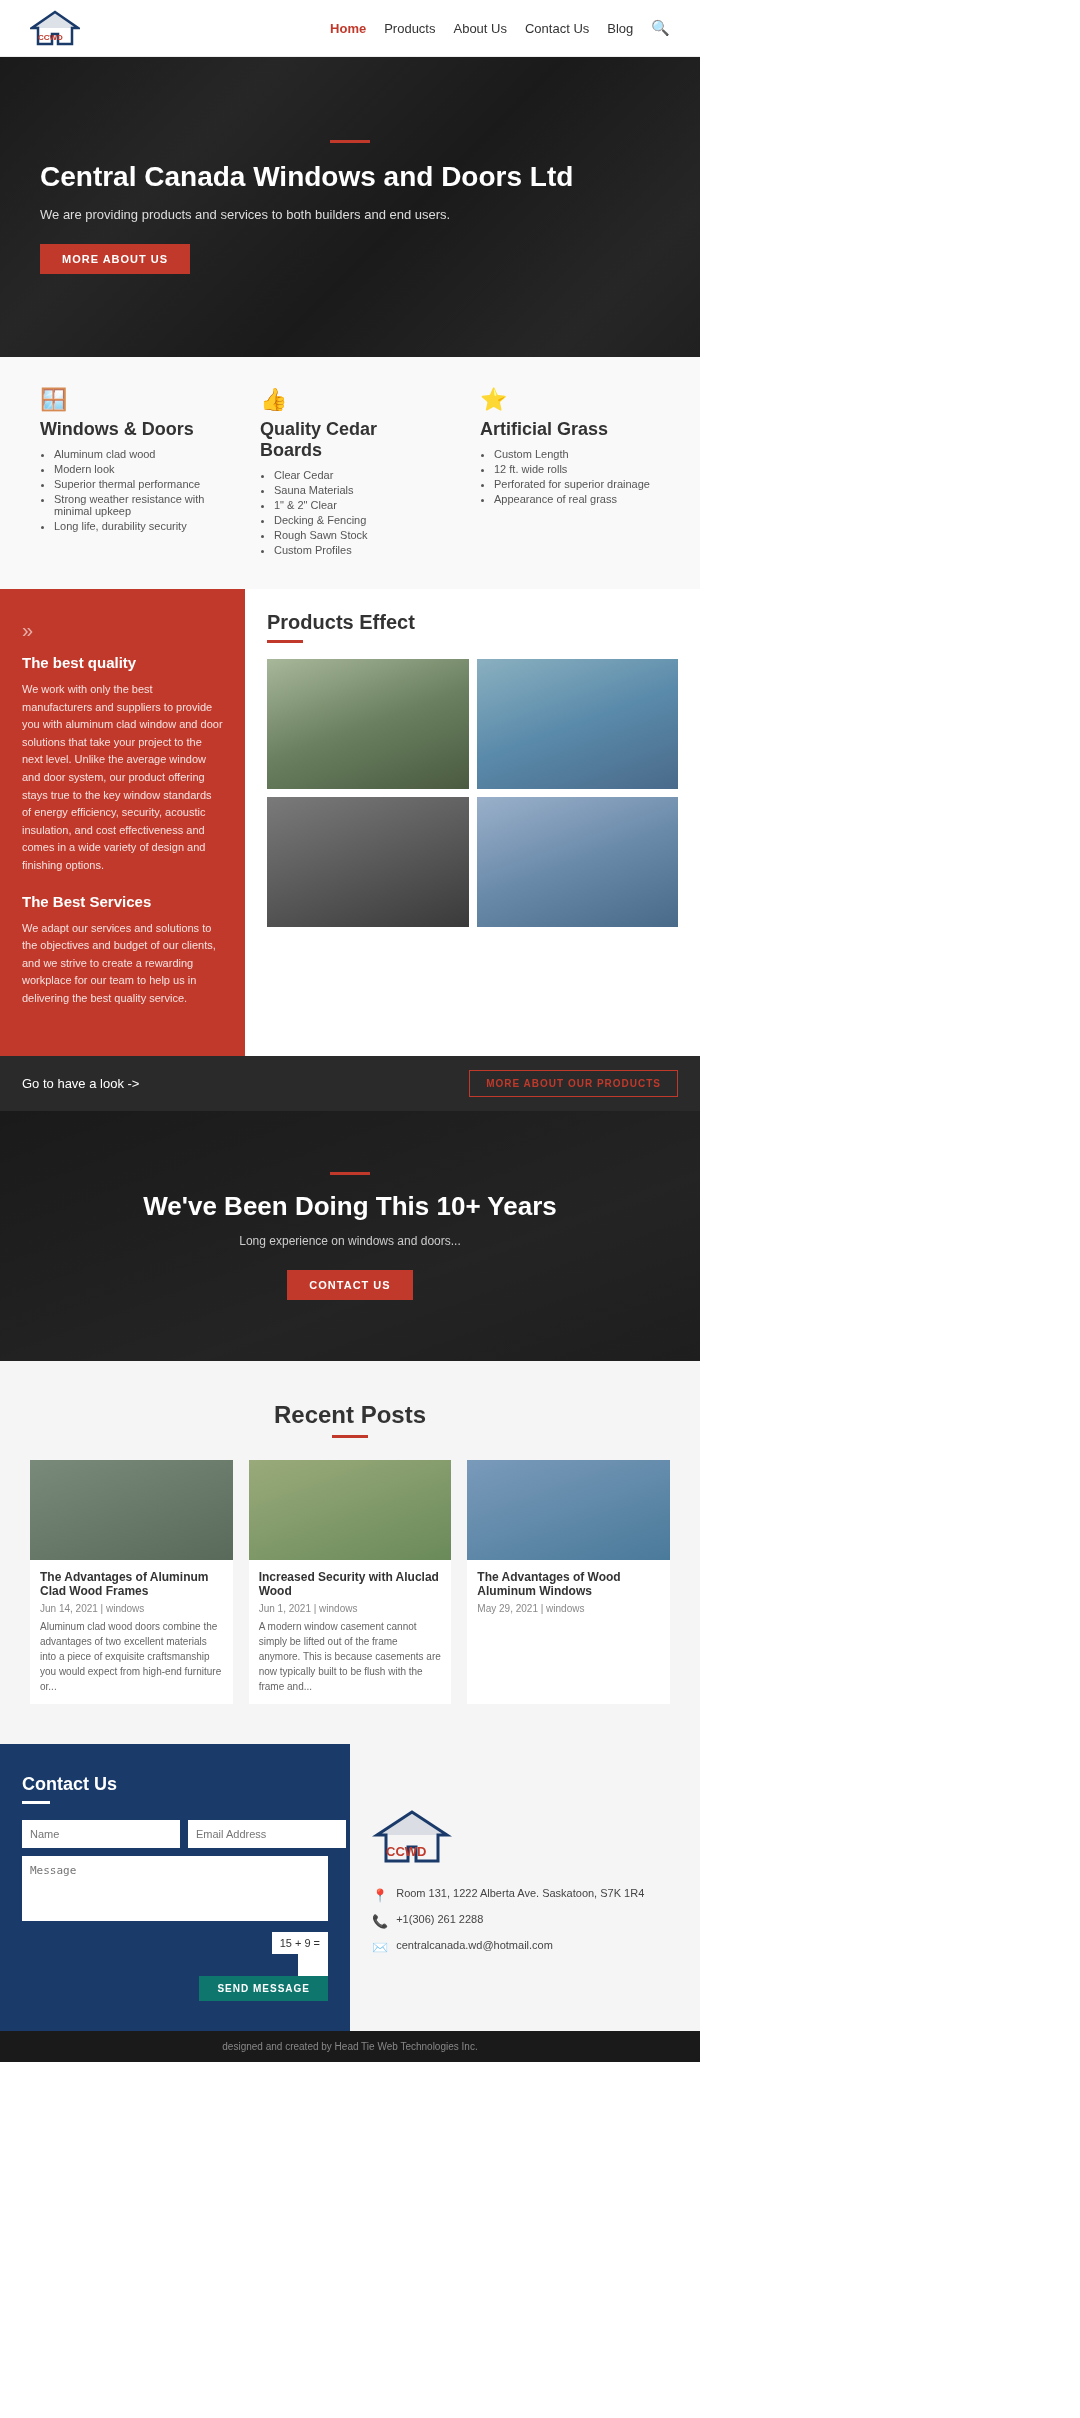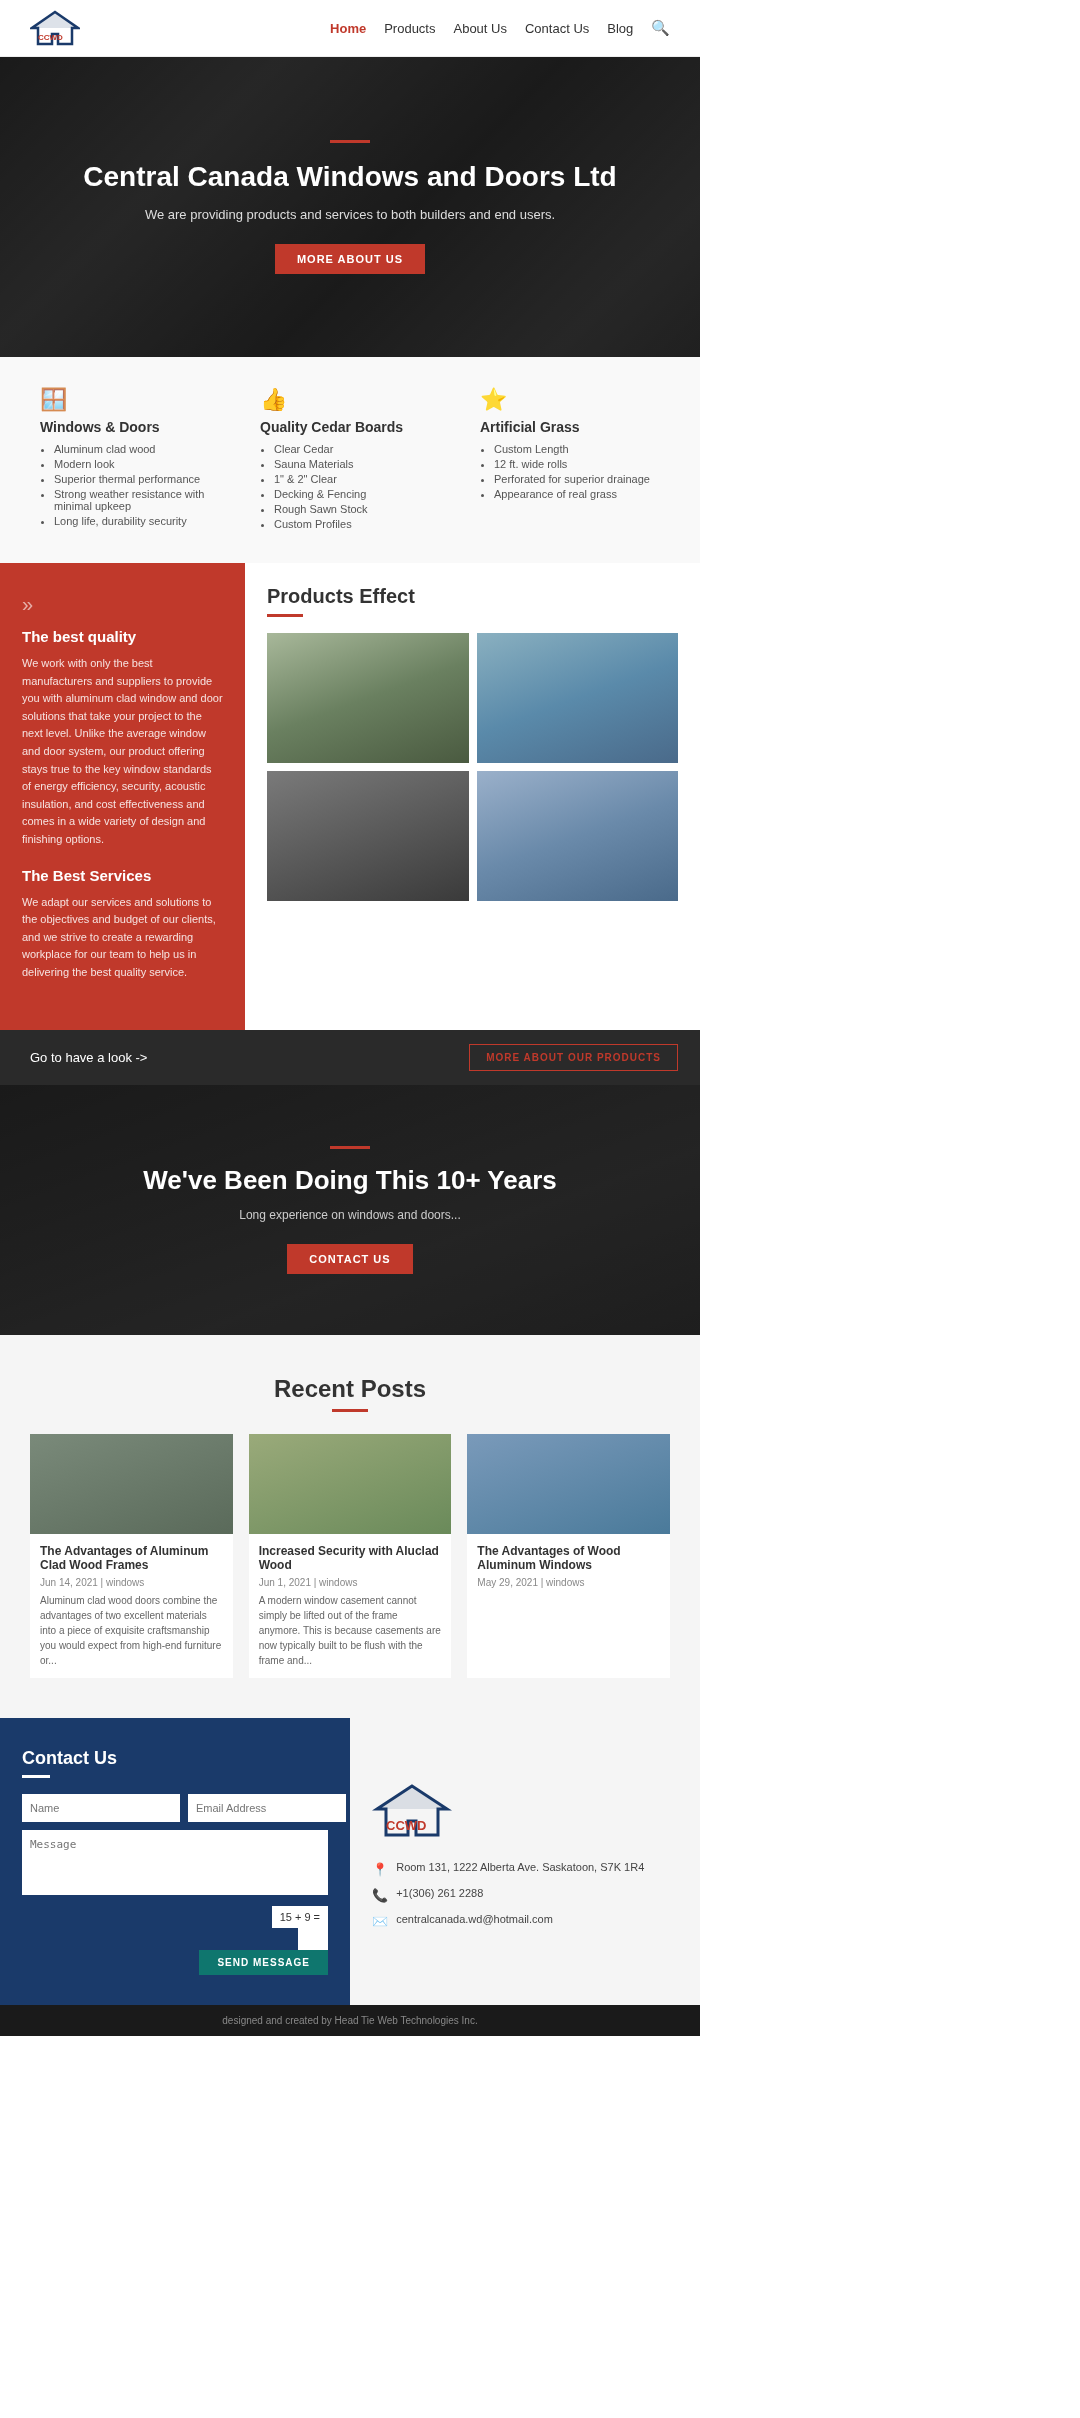--- a/index.html
+++ b/index.html
@@ -19,21 +19,21 @@
     }
     .navbar-nav a.active { color: #c0392b; font-weight: bold; }
     .nav-search { cursor: pointer; font-size: 15px; color: #555; }
 
     
     .hero {
       background: linear-gradient(rgba(0,0,0,0.55), rgba(0,0,0,0.55)),
         linear-gradient(135deg, #444 0%, #222 100%);
       background-color: #3a3a3a;
       min-height: 300px;
-      display: flex; flex-direction: column; align-items: center; justify-content: center;
+      display: flex; flex-direction: column; align-items: flex-start; justify-content: center;
       text-align: center; color: #fff; padding: 60px 40px;
       position: relative;
     }
     .hero-divider { width: 40px; height: 3px; background: #c0392b; margin: 0 auto 18px; }
     .hero h1 { font-size: 28px; font-weight: bold; margin-bottom: 14px; }
     .hero p { font-size: 13px; margin-bottom: 22px; color: #ddd; }
     .btn-red {
       background: #c0392b; color: #fff; border: none; padding: 9px 22px;
       font-size: 11px; font-weight: bold; letter-spacing: 1px; cursor: pointer;
       text-transform: uppercase;
@@ -44,21 +44,21 @@
       cursor: pointer; text-transform: uppercase;
     }
 
     
     .features {
       display: flex; justify-content: space-between;
       padding: 30px 30px; background: #f9f9f9; gap: 20px;
     }
     .feature-col { flex: 1; padding: 0 10px; }
     .feature-icon { font-size: 22px; color: #888; margin-bottom: 6px; }
-    .feature-col h3 { font-size: 14px; font-weight: bold; margin-bottom: 8px; color: #333; }
+    .feature-col h3 { font-size: 18px; font-weight: bold; margin-bottom: 8px; color: #333; }
     .feature-col ul { padding-left: 14px; }
     .feature-col ul li { font-size: 11px; color: #555; margin-bottom: 3px; }
 
     
     .products-section { display: flex; }
     .products-left {
       width: 35%; background: #c0392b; color: #fff;
       padding: 30px 22px; display: flex; flex-direction: column; justify-content: center;
     }
     .products-left .arrow-icon { font-size: 20px; margin-bottom: 12px; color: rgba(255,255,255,0.6); }
@@ -77,21 +77,21 @@
       width: 100%; height: 100%;
       background: linear-gradient(135deg, #8a9a7a 0%, #5a7a5a 100%);
     }
     .img-box-inner.img2 { background: linear-gradient(135deg, #7a9ab0 0%, #4a7a9a 100%); }
     .img-box-inner.img3 { background: linear-gradient(135deg, #6a6a6a 0%, #4a4a4a 100%); }
     .img-box-inner.img4 { background: linear-gradient(135deg, #9ab0c0 0%, #6a8aaa 100%); }
     .products-footer {
       display: flex; align-items: center; justify-content: space-between;
       padding: 14px 22px; background: #2a2a2a; color: #fff;
     }
-    .products-footer span { font-size: 13px; margin-left: 8px; }
+    .products-footer span { font-size: 13px; }
 
     
     .experience-section {
       background: linear-gradient(rgba(0,0,0,0.65), rgba(0,0,0,0.65)), #444;
       min-height: 250px; display: flex; flex-direction: column;
       align-items: center; justify-content: center; text-align: center;
       color: #fff; padding: 50px 40px;
     }
     .exp-divider { width: 40px; height: 3px; background: #c0392b; margin: 0 auto 16px; }
     .experience-section h2 { font-size: 26px; font-weight: bold; margin-bottom: 12px; }

